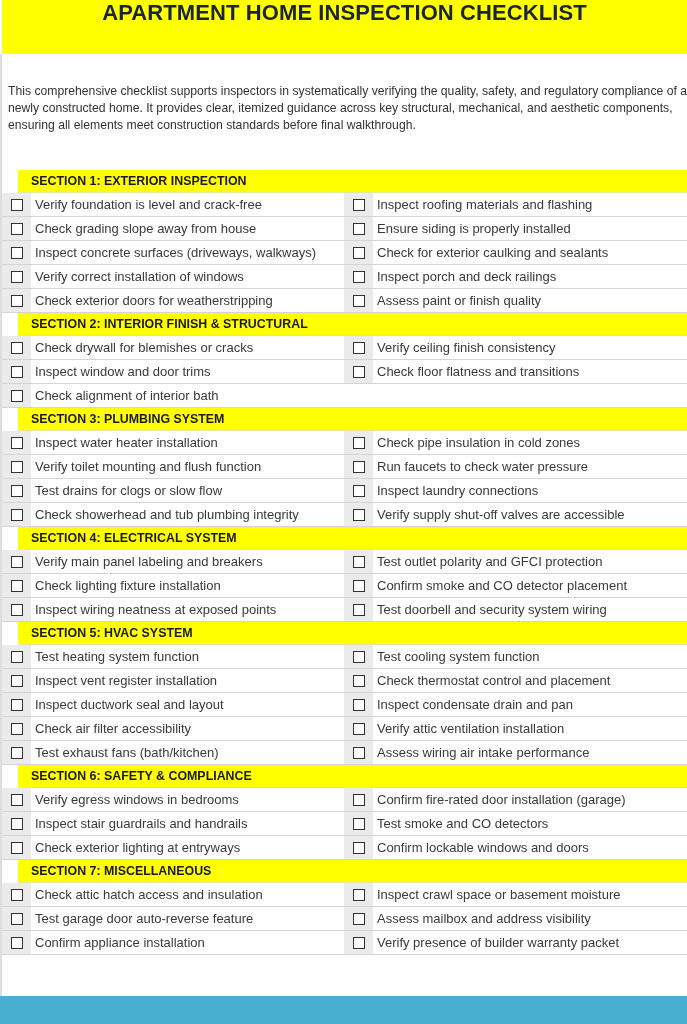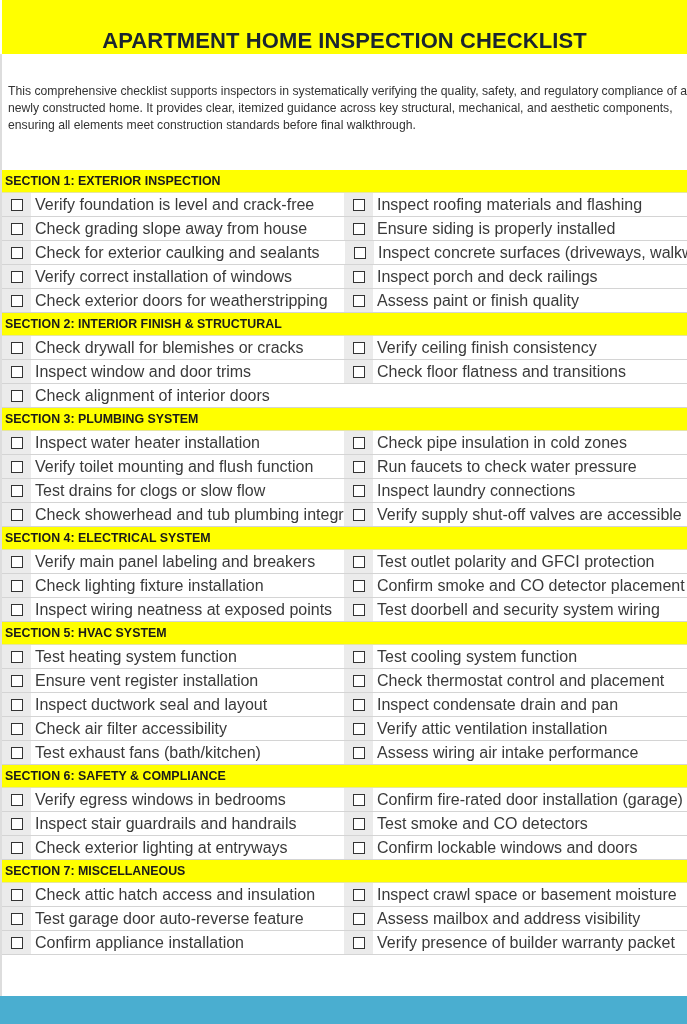--- a/index.html
+++ b/index.html
@@ -4,50 +4,51 @@
 <style>
   html, body { margin: 0; padding: 0; }
   body {
     width: 687px; height: 1024px; overflow: hidden; background: #ffffff;
     font-family: "Liberation Sans", sans-serif; color: #333333;
     position: relative;
   }
   .title-bar {
     position: absolute; left: 2px; top: 0; width: 685px; height: 54px;
     background: #ffff00;
-    display: flex; align-items: flex-end; justify-content: center;
+    display: flex; align-items: flex-start; justify-content: center;
   }
   .title-bar h1 {
     margin: 0; font-size: 22px; font-weight: bold; color: #1a2530; letter-spacing: 0.1px;
   }
   .intro {
     position: absolute; left: 4px; top: 79px; width: 680px;
     font-size: 12.2px; line-height: 17px; color: #333333; margin: 4px;
   }
   .sheet { position: absolute; left: 2px; top: 170px; width: 685px; }
   .section-header {
     height: 22px; background: #ffff00;
     font-size: 12.4px; font-weight: bold; color: #1a1a1a;
-    display: flex; align-items: center; padding-left: 3px;
+    display: flex; align-items: center; padding-left: 13px;
     border-bottom: 1px solid #e6e6a0;
+    margin-left: 16px;
   }
   .row {
     display: flex; height: 23px; border-bottom: 1px solid #d4d4d4;
   }
   .cell { display: flex; width: 342px; height: 23px; }
   .cell.right { width: 343px; }
   .box-col {
     width: 29px; background: #ebebeb; display: flex; align-items: center; justify-content: center;
   }
   .checkbox {
     width: 10px; height: 10px; border: 1px solid #333333; background: #ffffff;
   }
   .label {
     flex: 1; display: flex; align-items: center; padding-left: 4px;
-    font-size: 16px; color: #3a3a3a; white-space: nowrap; overflow: hidden;
+    font-size: 13px; color: #3a3a3a; white-space: nowrap; overflow: hidden;
   }
   .left-edge { position: absolute; left: 0; top: 54px; width: 2px; height: 942px; background: #dddddd; }
   .footer-bar {
     position: absolute; left: 0; top: 996px; width: 687px; height: 28px; background: #4aaed0;
   }
 </style>
 </head>
 <body>
 
 <div class="title-bar">
@@ -82,32 +83,32 @@
         <div class="label">Check grading slope away from house</div>
       </div>
       <div class="cell right">
         <div class="box-col">
           <div class="checkbox"></div>
         </div>
         <div class="label">Ensure siding is properly installed</div>
       </div>
     </div>
     <div class="row">
+      <div class="cell">
+        <div class="box-col">
+          <div class="checkbox"></div>
+        </div>
+        <div class="label">Inspect concrete surfaces (driveways, walkways)</div>
+      </div>
       <div class="cell right">
         <div class="box-col">
           <div class="checkbox"></div>
         </div>
         <div class="label">Check for exterior caulking and sealants</div>
       </div>
-      <div class="cell">
-        <div class="box-col">
-          <div class="checkbox"></div>
-        </div>
-        <div class="label">Inspect concrete surfaces (driveways, walkways)</div>
-      </div>
     </div>
     <div class="row">
       <div class="cell">
         <div class="box-col">
           <div class="checkbox"></div>
         </div>
         <div class="label">Verify correct installation of windows</div>
       </div>
       <div class="cell right">
         <div class="box-col">
@@ -157,21 +158,21 @@
           <div class="checkbox"></div>
         </div>
         <div class="label">Check floor flatness and transitions</div>
       </div>
     </div>
     <div class="row">
       <div class="cell right">
         <div class="box-col">
           <div class="checkbox"></div>
         </div>
-        <div class="label">Check alignment of interior doors</div>
+        <div class="label">Check alignment of interior bath</div>
       </div>
     </div>
     <div class="section-header">SECTION 3: PLUMBING SYSTEM</div>
     <div class="row">
       <div class="cell">
         <div class="box-col">
           <div class="checkbox"></div>
         </div>
         <div class="label">Inspect water heater installation</div>
       </div>
@@ -280,21 +281,21 @@
           <div class="checkbox"></div>
         </div>
         <div class="label">Test cooling system function</div>
       </div>
     </div>
     <div class="row">
       <div class="cell">
         <div class="box-col">
           <div class="checkbox"></div>
         </div>
-        <div class="label">Ensure vent register installation</div>
+        <div class="label">Inspect vent register installation</div>
       </div>
       <div class="cell right">
         <div class="box-col">
           <div class="checkbox"></div>
         </div>
         <div class="label">Check thermostat control and placement</div>
       </div>
     </div>
     <div class="row">
       <div class="cell">

